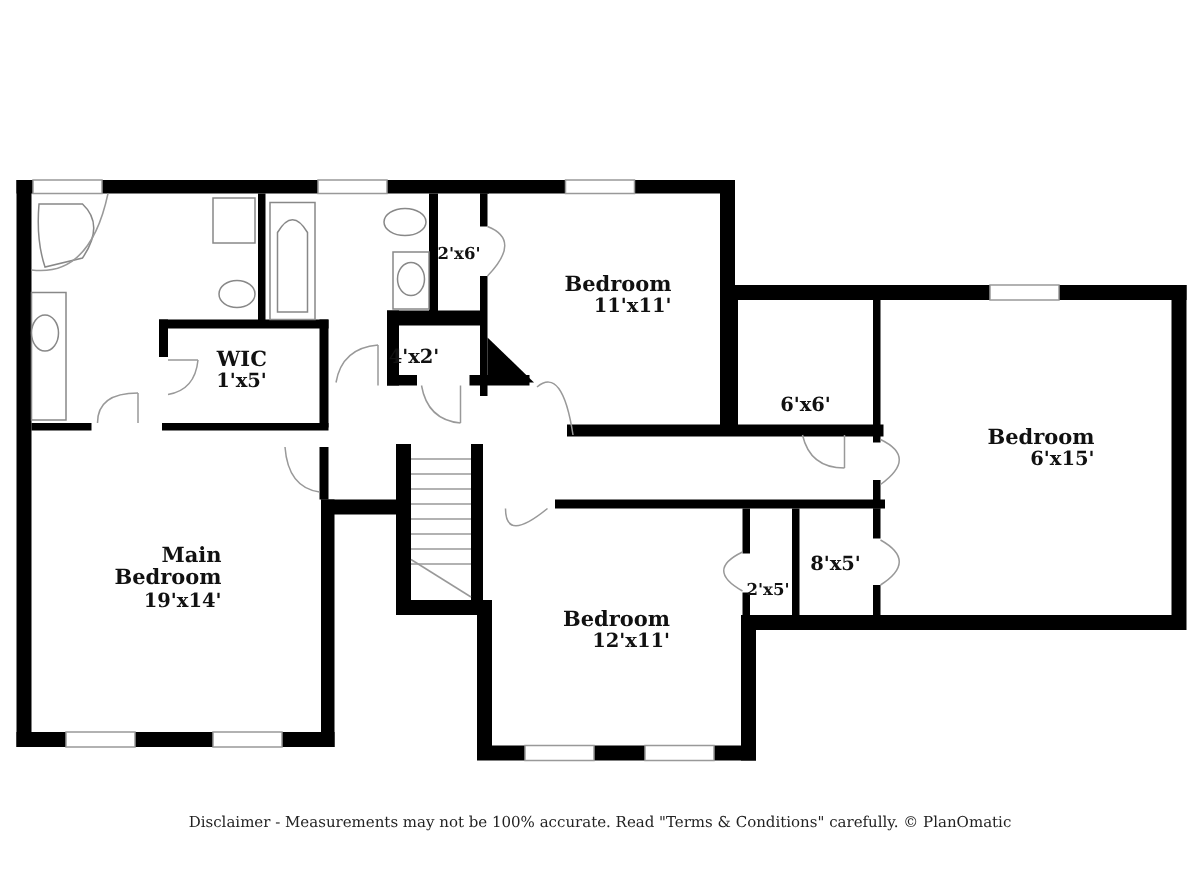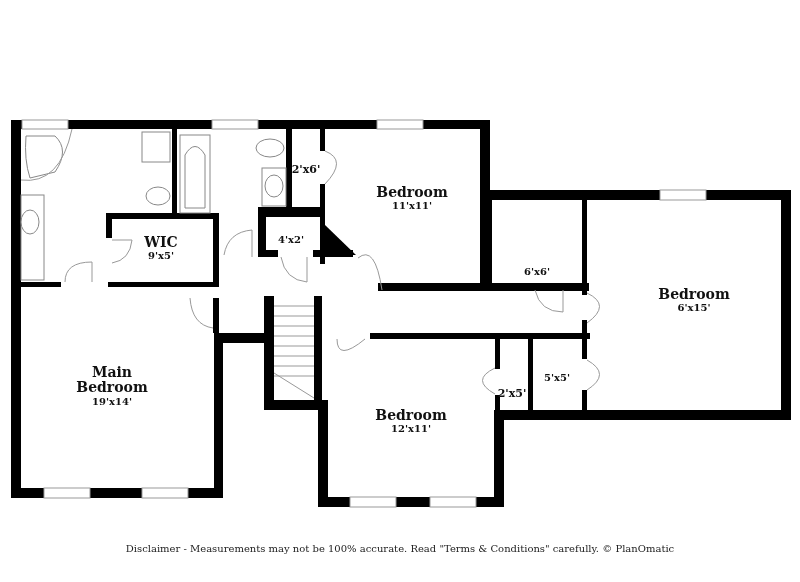--- a/index.html
+++ b/index.html
@@ -4,23 +4,23 @@
 <style>
   html, body { margin:0; padding:0; background:#ffffff; }
   body { width:800px; height:582px; position:relative; overflow:hidden; font-family:"DejaVu Serif", serif; }
   #plan { position:absolute; left:0; top:0; width:800px; height:582px; }
   .wall { fill:#000; }
   .fixture { fill:#fff; stroke:#888; stroke-width:1; }
   .door-arc { fill:none; stroke:#999; stroke-width:1; }
   .door-leaf { stroke:#999; stroke-width:1; }
   .window { fill:#fff; stroke:#999; stroke-width:1; }
   .stair { stroke:#999; stroke-width:1; fill:none; }
-  .label { position:absolute; text-align:center; font-weight:bold; color:#111; line-height:1.1; transform:translate(-50%,-50%); white-space:nowrap; font-family:"DejaVu Serif", serif; }
+  .label { position:absolute; text-align:right; font-weight:bold; color:#111; line-height:1.1; transform:translate(-50%,-50%); white-space:nowrap; font-family:"DejaVu Serif", serif; }
   .label .name { font-size:14px; display:block; }
-  .label .dim { font-size:10px; display:block; }
+  .label .dim { font-size:13px; display:block; }
   .label.small .dim { font-size:11px; }
   .disclaimer { position:absolute; left:0; width:800px; top:543px; text-align:center; font-size:10px; color:#222; font-family:"DejaVu Serif", serif; }
 </style>
 </head>
 <body>
 
 <svg id="plan" viewBox="0 0 800 582" xmlns="http://www.w3.org/2000/svg">
 
   <g>
 
@@ -141,43 +141,43 @@
   </g>
 </svg>
 
 <div class="label" style="left:112px; top:386px;">
   <span class="name">Main</span>
   <span class="name">Bedroom</span>
   <span class="dim">19'x14'</span>
 </div>
 <div class="label" style="left:161px; top:248px;">
   <span class="name">WIC</span>
-  <span class="dim">9'x5'</span>
+  <span class="dim">1'x5'</span>
 </div>
 <div class="label small" style="left:306px; top:170px;">
   <span class="dim">2'x6'</span>
 </div>
-<div class="label" style="left:291px; top:239px;">
+<div class="label" style="left:276px; top:239px;">
   <span class="dim">4'x2'</span>
 </div>
 <div class="label" style="left:412px; top:198px;">
   <span class="name">Bedroom</span>
   <span class="dim">11'x11'</span>
 </div>
 <div class="label" style="left:537px; top:239px;margin-top:32px;">
   <span class="dim">6'x6'</span>
 </div>
 <div class="label" style="left:694px; top:300px;">
   <span class="name">Bedroom</span>
   <span class="dim">6'x15'</span>
 </div>
 <div class="label small" style="left:512px; top:378px;margin-top:16px;">
   <span class="dim">2'x5'</span>
 </div>
 <div class="label" style="left:557px; top:377px;">
-  <span class="dim">5'x5'</span>
+  <span class="dim">8'x5'</span>
 </div>
 <div class="label" style="left:411px; top:421px;">
   <span class="name">Bedroom</span>
   <span class="dim">12'x11'</span>
 </div>
 
 <div class="disclaimer">Disclaimer - Measurements may not be 100% accurate. Read "Terms &amp; Conditions" carefully. © PlanOmatic</div>
 
 </body></html>

